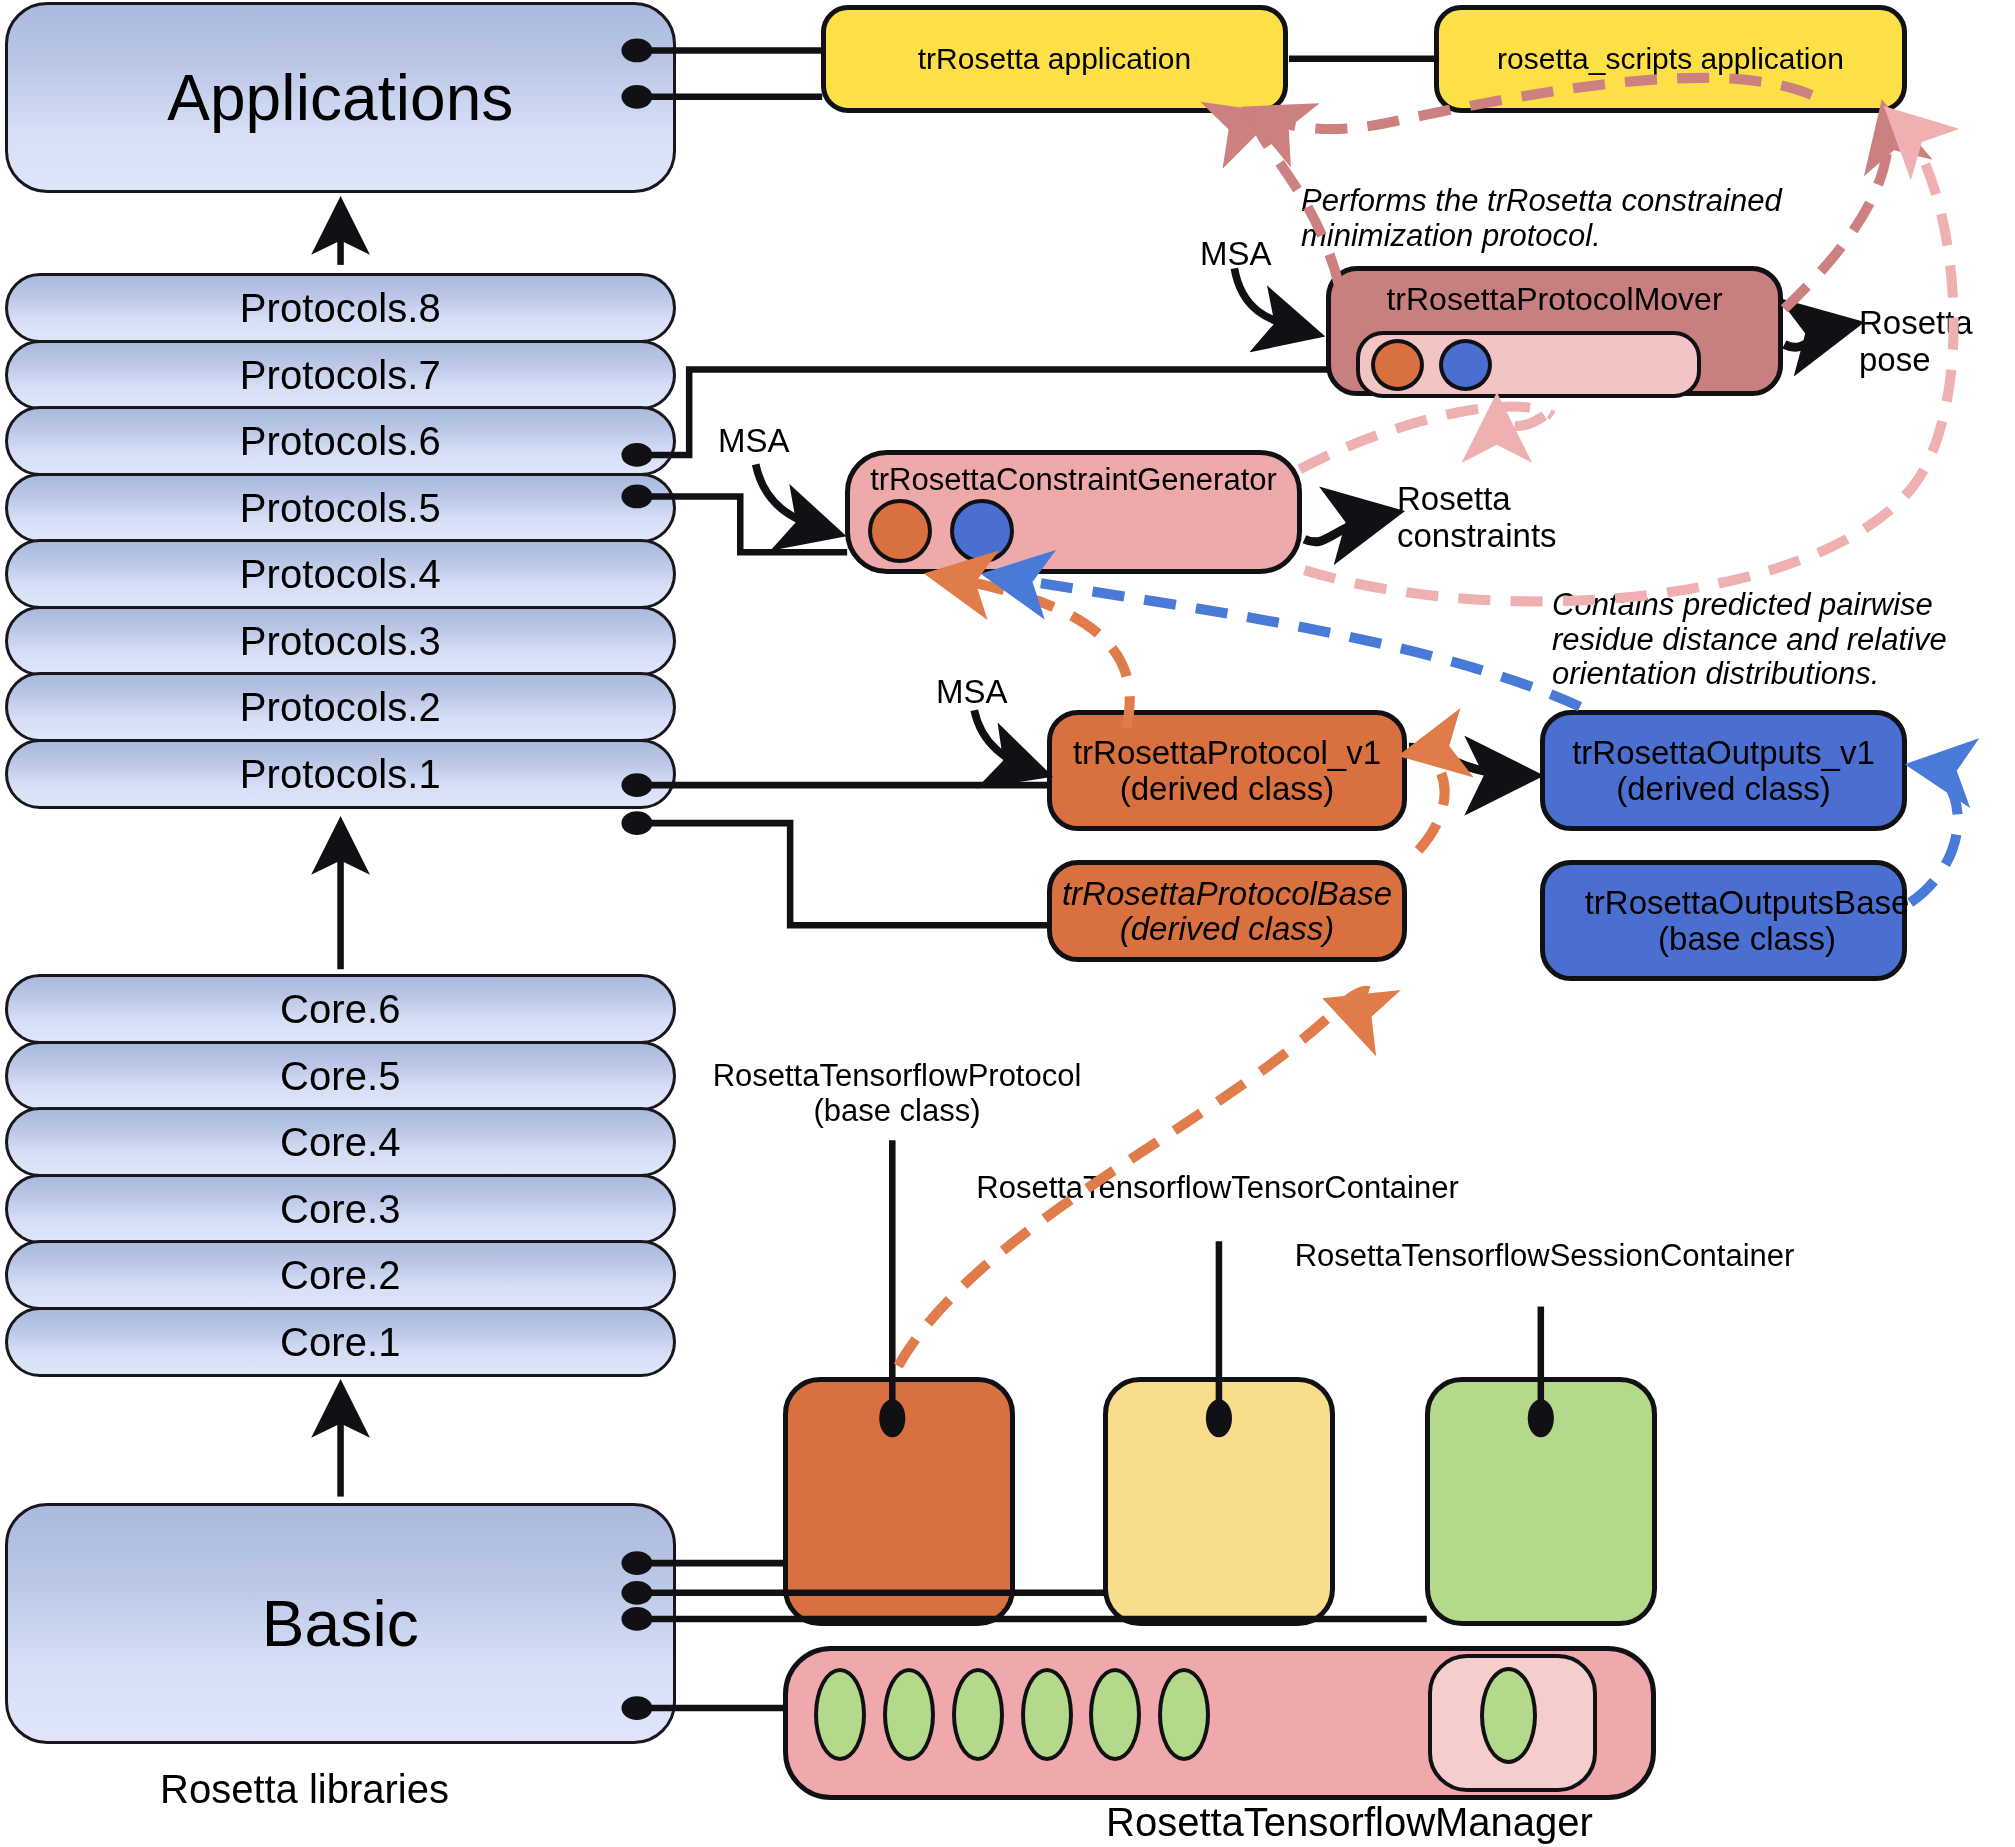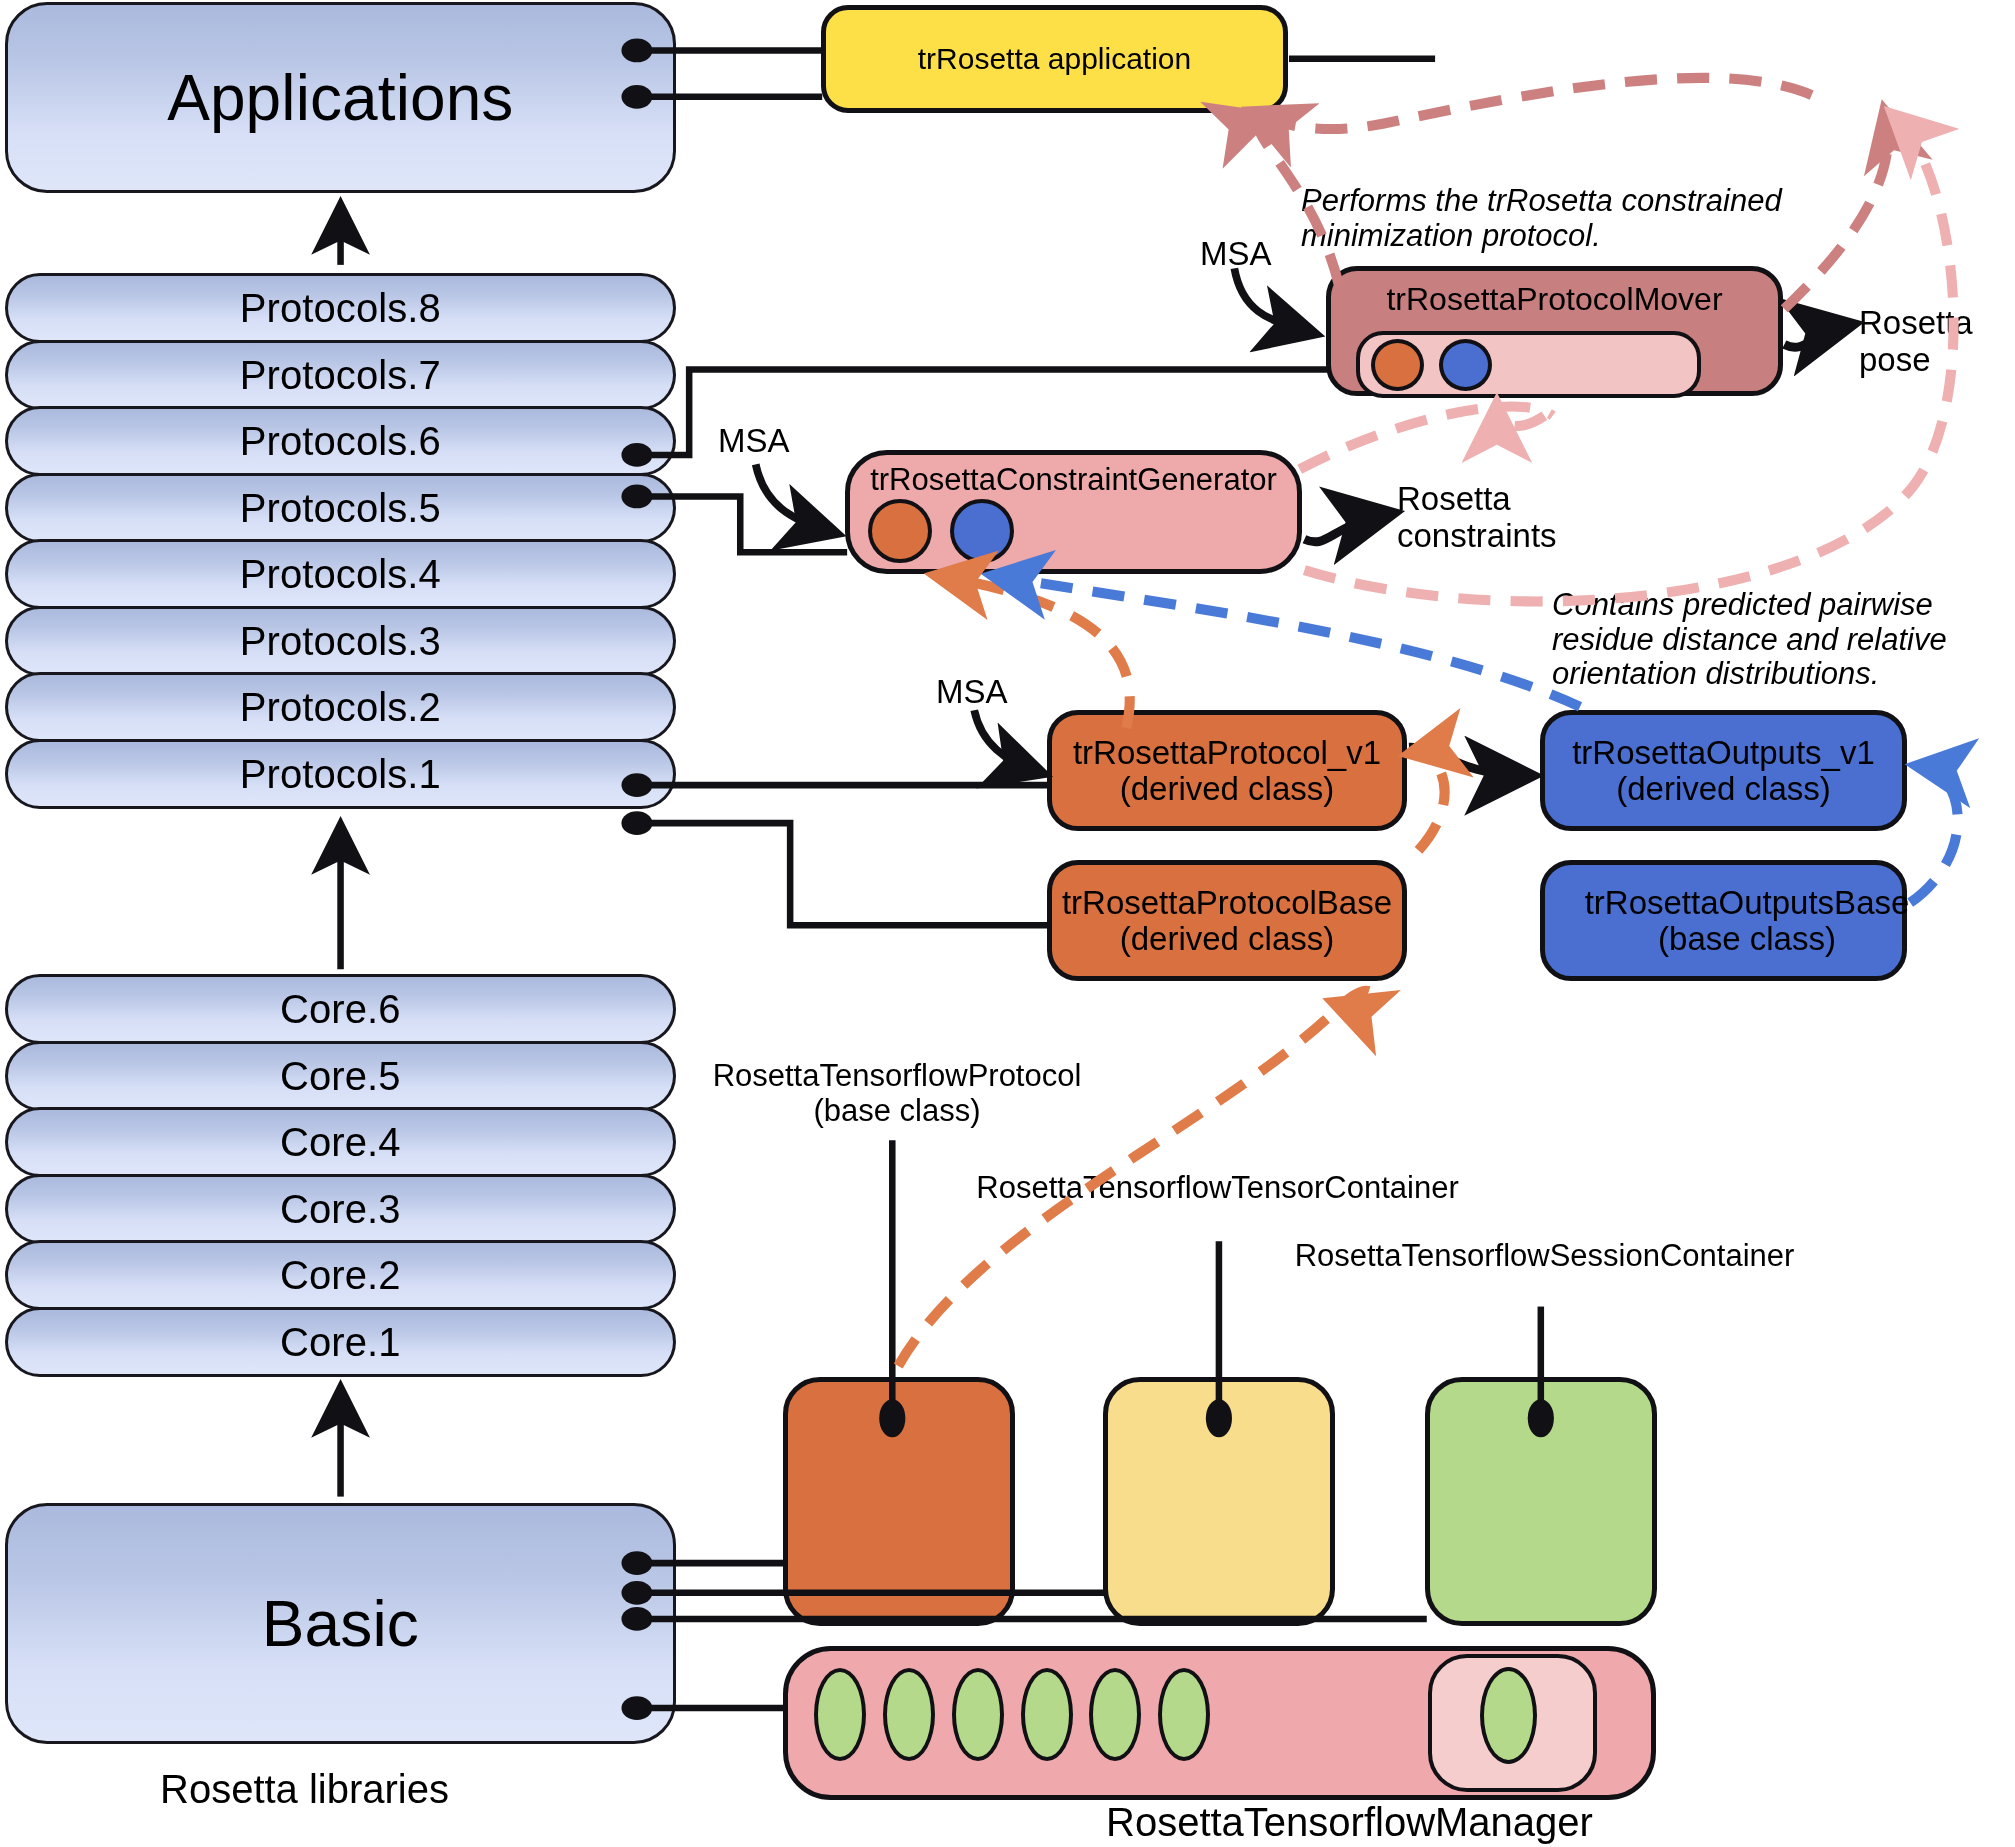--- a/index.html
+++ b/index.html
@@ -109,39 +109,42 @@
 
   <div class="lib big" style="left:4.8px;top:1503px;width:671px;height:241px;border-radius:42px;">
     <span>Basic</span>
   </div>
 
   <div class="lbl cap" style="left:160px;top:1767px;">Rosetta libraries</div>
 
   <div class="node purple" style="left:821px;top:4.8px;width:467px;height:108px;">
     <span>trRosetta application</span>
   </div>
+  <div class="node purple" style="left:1434px;top:4.8px;width:473px;height:108px;">
+    <span>rosetta_scripts application</span>
+  </div>
 
   <div class="node mover" style="left:1326px;top:266px;width:457px;height:130px;align-items:flex-start;">
     <span style="margin-top:10.7px;font-size:32px;">trRosettaProtocolMover</span>
   </div>
   <div class="inner-shell" style="left:1356px;top:331px;width:345px;height:67px;"></div>
   <div class="dot-e dot-orange" style="left:1371px;top:339px;width:53px;height:52px;"></div>
   <div class="dot-e dot-blue" style="left:1439px;top:339px;width:53px;height:52px;"></div>
 
   <div class="node cgen" style="left:845px;top:450px;width:457px;height:124px;align-items:flex-start;">
     <span style="margin-top:8.3px;font-size:31px;">trRosettaConstraintGenerator</span>
   </div>
   <div class="dot-e dot-orange" style="left:868px;top:499px;width:64px;height:64px;"></div>
   <div class="dot-e dot-blue" style="left:950px;top:499px;width:64px;height:64px;"></div>
 
   <div class="node orange" style="left:1047px;top:710px;width:360px;height:121px;">
     <span style="font-size:33px;">trRosettaProtocol_v1
 (derived class)</span>
   </div>
-  <div class="node orange" style="left:1047px;top:860px;width:360px;height:121px;">
+  <div class="node orange" style="left:1047px;top:860px;width:360px;height:102px;font-style:italic;">
     <span style="font-size:33px;">trRosettaProtocolBase
 (derived class)</span>
   </div>
   <div class="node blue" style="left:1540px;top:710px;width:367px;height:121px;">
     <span style="font-size:33px;">trRosettaOutputs_v1
 (derived class)</span>
   </div>
   <div class="node blue" style="left:1540px;top:860px;width:367px;height:121px;padding-left:47px;">
     <span style="font-size:33px;">trRosettaOutputsBase
 (base class)</span>

